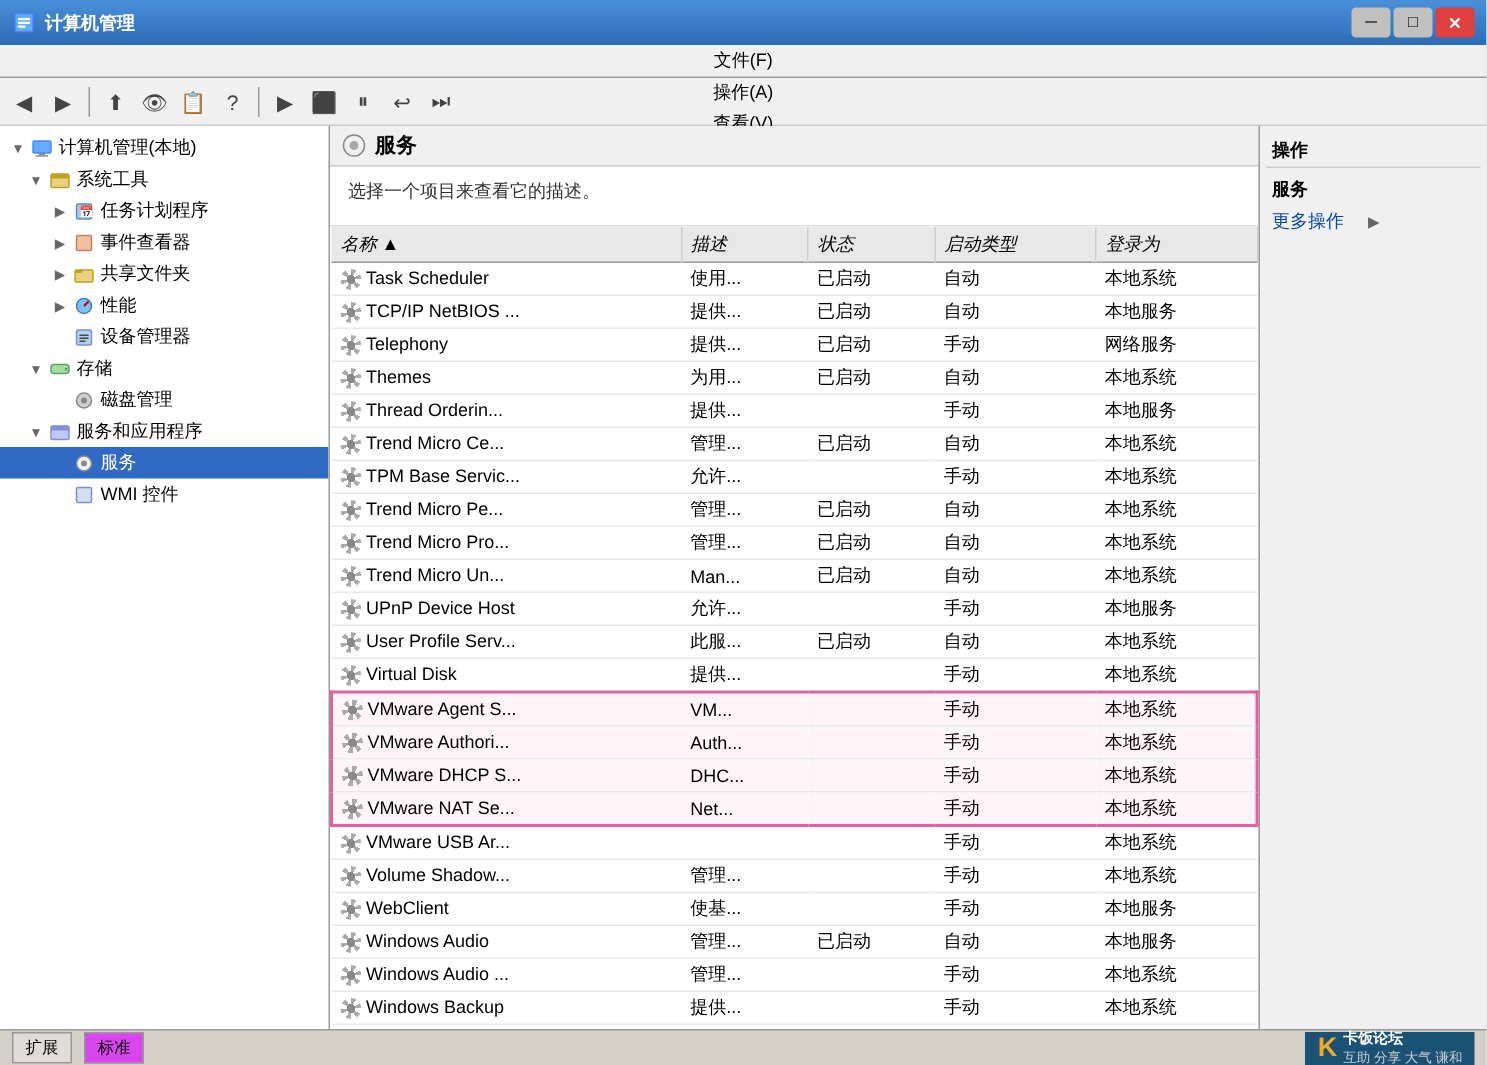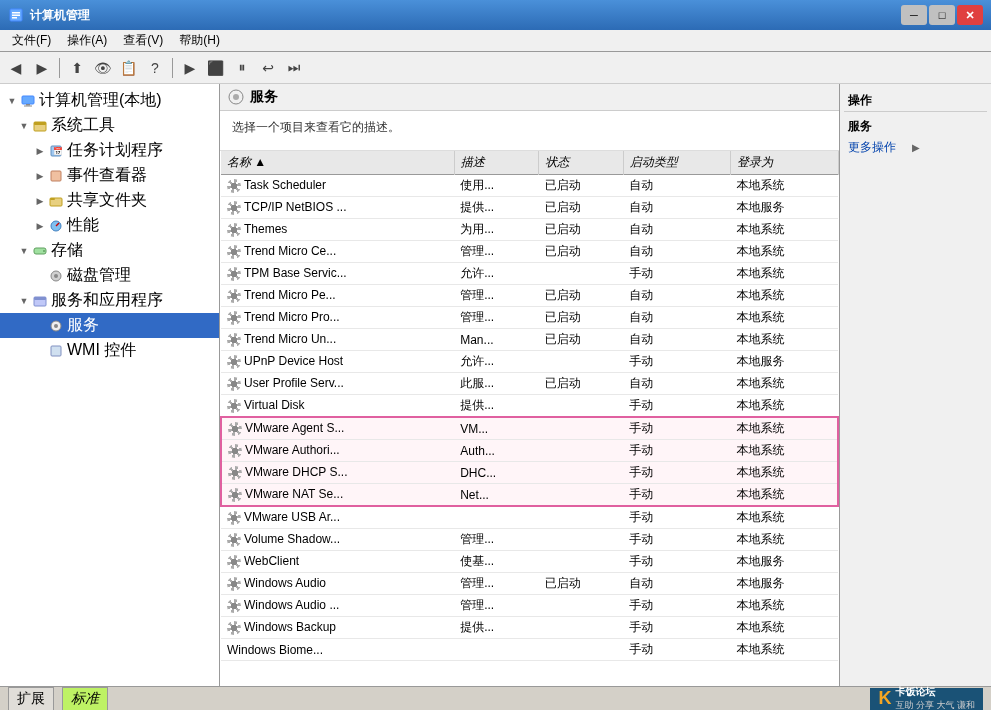--- a/index.html
+++ b/index.html
@@ -54,20 +54,21 @@
     .title-btn-max { background: #c0c0c0; color: #000; }
     .title-btn-close { background: #e04040; color: #fff; font-weight: bold; }
     
     .menu-bar {
       background: #f0f0f0;
       height: 22px;
       display: flex;
       align-items: center;
       padding: 0 4px;
       border-bottom: 1px solid #999;
+      flex-direction: column;
     }
     .menu-item {
       padding: 2px 8px;
       cursor: pointer;
       font-size: 12px;
       color: #000;
     }
     
     .toolbar {
       background: #f0f0f0;
@@ -131,21 +132,21 @@
     }
     .tree-icon {
       width: 16px;
       height: 16px;
       margin-right: 3px;
       display: inline-flex;
       align-items: center;
       justify-content: center;
       flex-shrink: 0;
     }
-    .tree-label { font-size: 16px; }
+    .tree-label { font-size: 12px; }
     .indent1 { padding-left: 16px; }
     .indent2 { padding-left: 32px; }
     
     .right-panel {
       flex: 1;
       display: flex;
       overflow: hidden;
     }
     
     .center-panel {
@@ -264,23 +265,23 @@
       align-items: center;
       padding: 0 8px;
       border-top: 1px solid #999;
       gap: 8px;
     }
     .tab-btn {
       padding: 2px 8px;
       background: #e0ddd8;
       border: 1px solid #999;
       cursor: pointer;
-      font-size: 14px;
-    }
-    .tab-btn.active { background: #bef264; font-style: italic; }
+      font-size: 11px;
+    }
+    .tab-btn.active { background: #d946ef; }
     
     .services-table::-webkit-scrollbar { width: 16px; }
     .services-table::-webkit-scrollbar-track { background: #f0f0f0; }
     .services-table::-webkit-scrollbar-thumb { background: #c0c0c0; border: 1px solid #999; }
     .left-panel::-webkit-scrollbar { width: 16px; }
     .left-panel::-webkit-scrollbar-track { background: #f0f0f0; }
     .left-panel::-webkit-scrollbar-thumb { background: #c0c0c0; border: 1px solid #999; }
   </style>
 </head>
 <body>
@@ -390,20 +391,32 @@
       <span class="tree-expand">▶</span>
       <span class="tree-icon">
         <svg width="14" height="14" viewBox="0 0 14 14">
           <circle cx="7" cy="7" r="5" fill="#80c0f0" stroke="#4080c0" stroke-width="1"></circle>
           <path d="M7 7 L10 4" stroke="#c00" stroke-width="1.5"></path>
         </svg>
       </span>
       <span class="tree-label">性能</span>
     </div>
 
+    <div class="tree-item indent2">
+      <span class="tree-expand"></span>
+      <span class="tree-icon">
+        <svg width="14" height="14" viewBox="0 0 14 14">
+          <rect x="2" y="2" width="10" height="10" rx="1" fill="#b0d0f0" stroke="#8090c0" stroke-width="1"></rect>
+          <rect x="4" y="5" width="6" height="1" fill="#444"></rect>
+          <rect x="4" y="7" width="6" height="1" fill="#444"></rect>
+          <rect x="4" y="9" width="4" height="1" fill="#444"></rect>
+        </svg>
+      </span>
+      <span class="tree-label">设备管理器</span>
+    </div>
 
     <div class="tree-item indent1">
       <span class="tree-expand">▼</span>
       <span class="tree-icon">
         <svg width="14" height="14" viewBox="0 0 14 14">
           <rect x="1" y="4" width="12" height="6" rx="2" fill="#a0e0a0" stroke="#60a060" stroke-width="1"></rect>
           <circle cx="11" cy="7" r="1" fill="#60a060"></circle>
         </svg>
       </span>
       <span class="tree-label">存储</span>
@@ -491,25 +504,39 @@
                 <td>本地系统</td>
               </tr>
               <tr>
                 <td><span class="svc-icon"></span>TCP/IP NetBIOS ...</td>
                 <td>提供...</td>
                 <td>已启动</td>
                 <td>自动</td>
                 <td>本地服务</td>
               </tr>
               <tr>
+                <td><span class="svc-icon"></span>Telephony</td>
+                <td>提供...</td>
+                <td>已启动</td>
+                <td>手动</td>
+                <td>网络服务</td>
+              </tr>
+              <tr>
                 <td><span class="svc-icon"></span>Themes</td>
                 <td>为用...</td>
                 <td>已启动</td>
                 <td>自动</td>
                 <td>本地系统</td>
+              </tr>
+              <tr>
+                <td><span class="svc-icon"></span>Thread Orderin...</td>
+                <td>提供...</td>
+                <td></td>
+                <td>手动</td>
+                <td>本地服务</td>
               </tr>
               <tr>
                 <td><span class="svc-icon"></span>Trend Micro Ce...</td>
                 <td>管理...</td>
                 <td>已启动</td>
                 <td>自动</td>
                 <td>本地系统</td>
               </tr>
               <tr>
                 <td><span class="svc-icon"></span>TPM Base Servic...</td>

